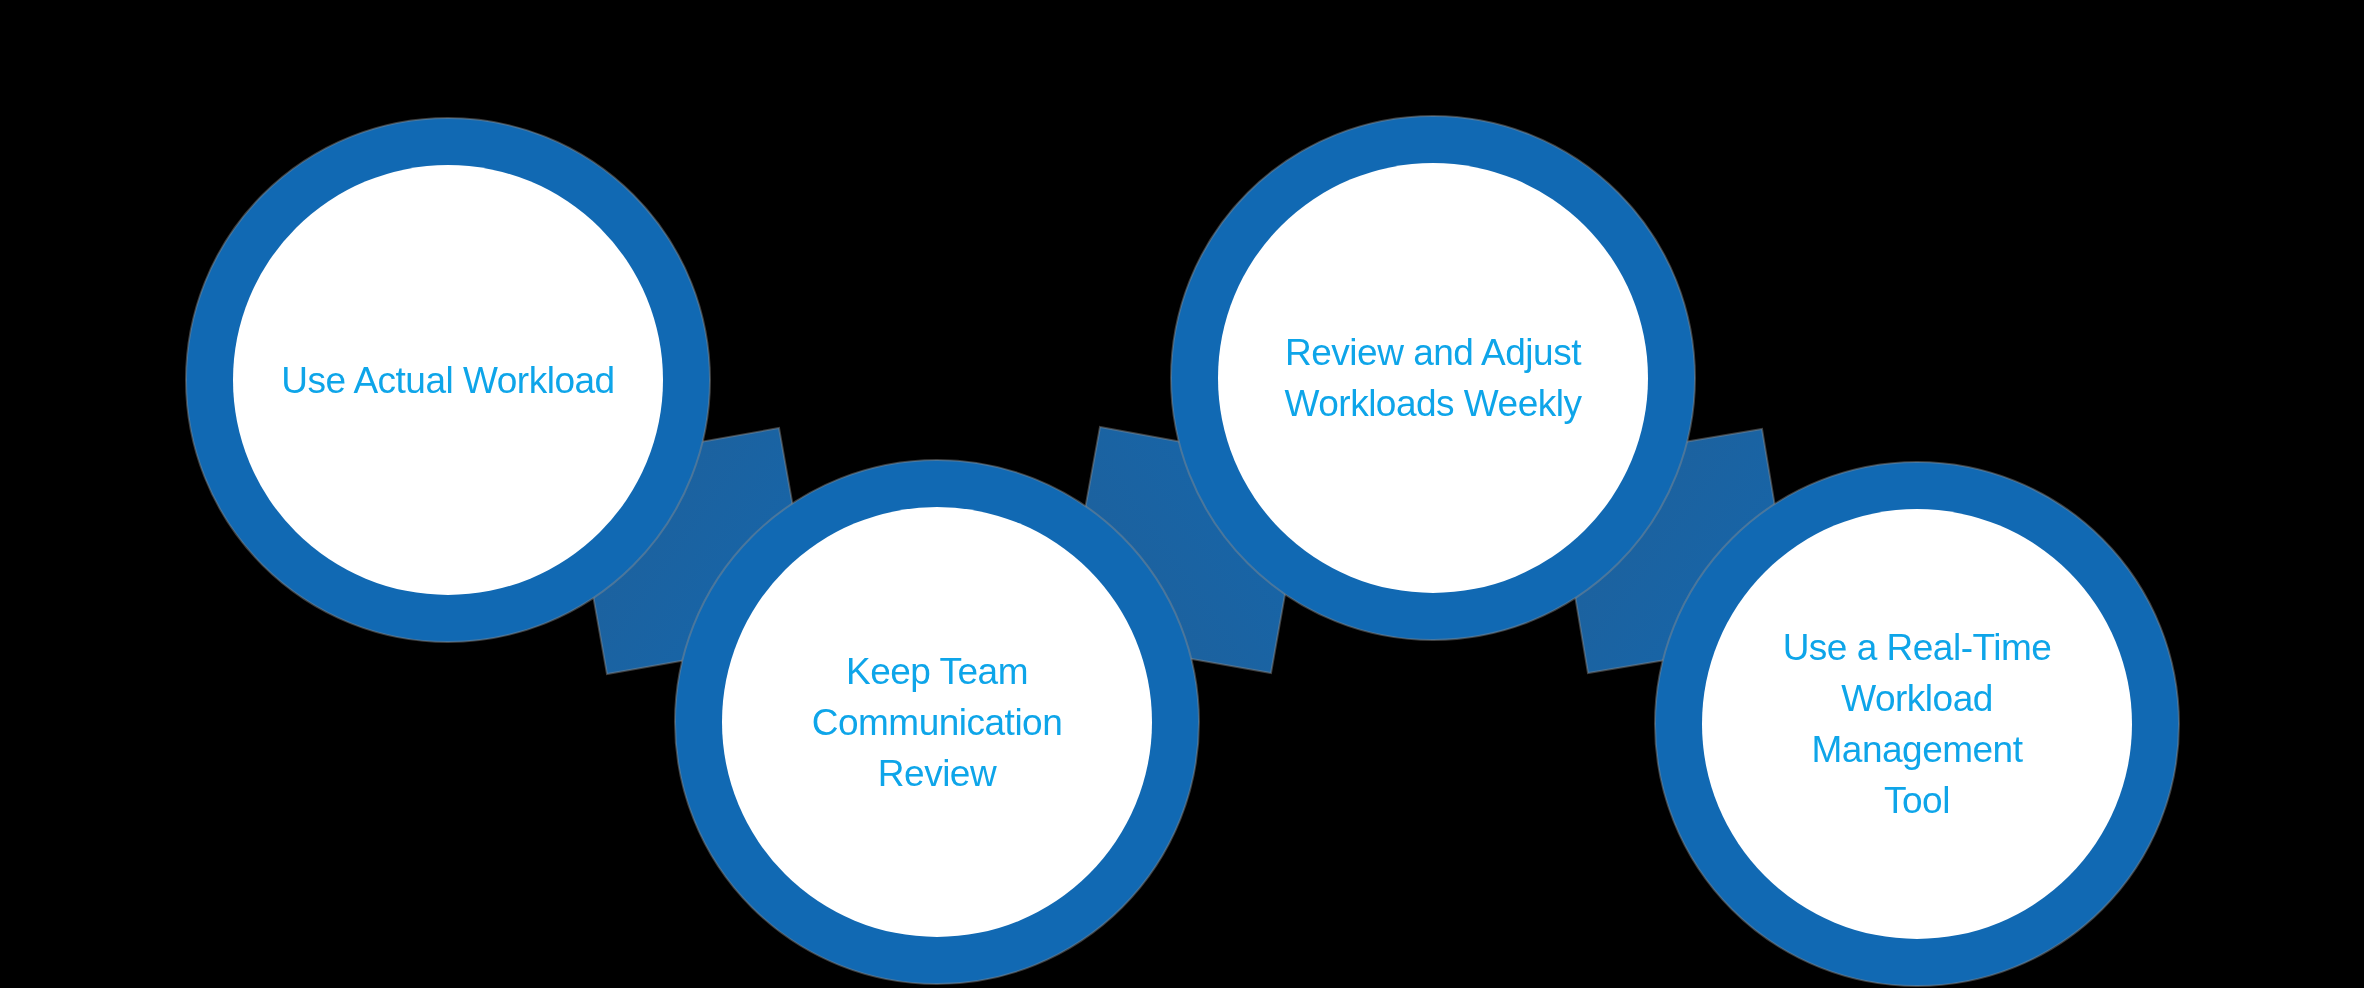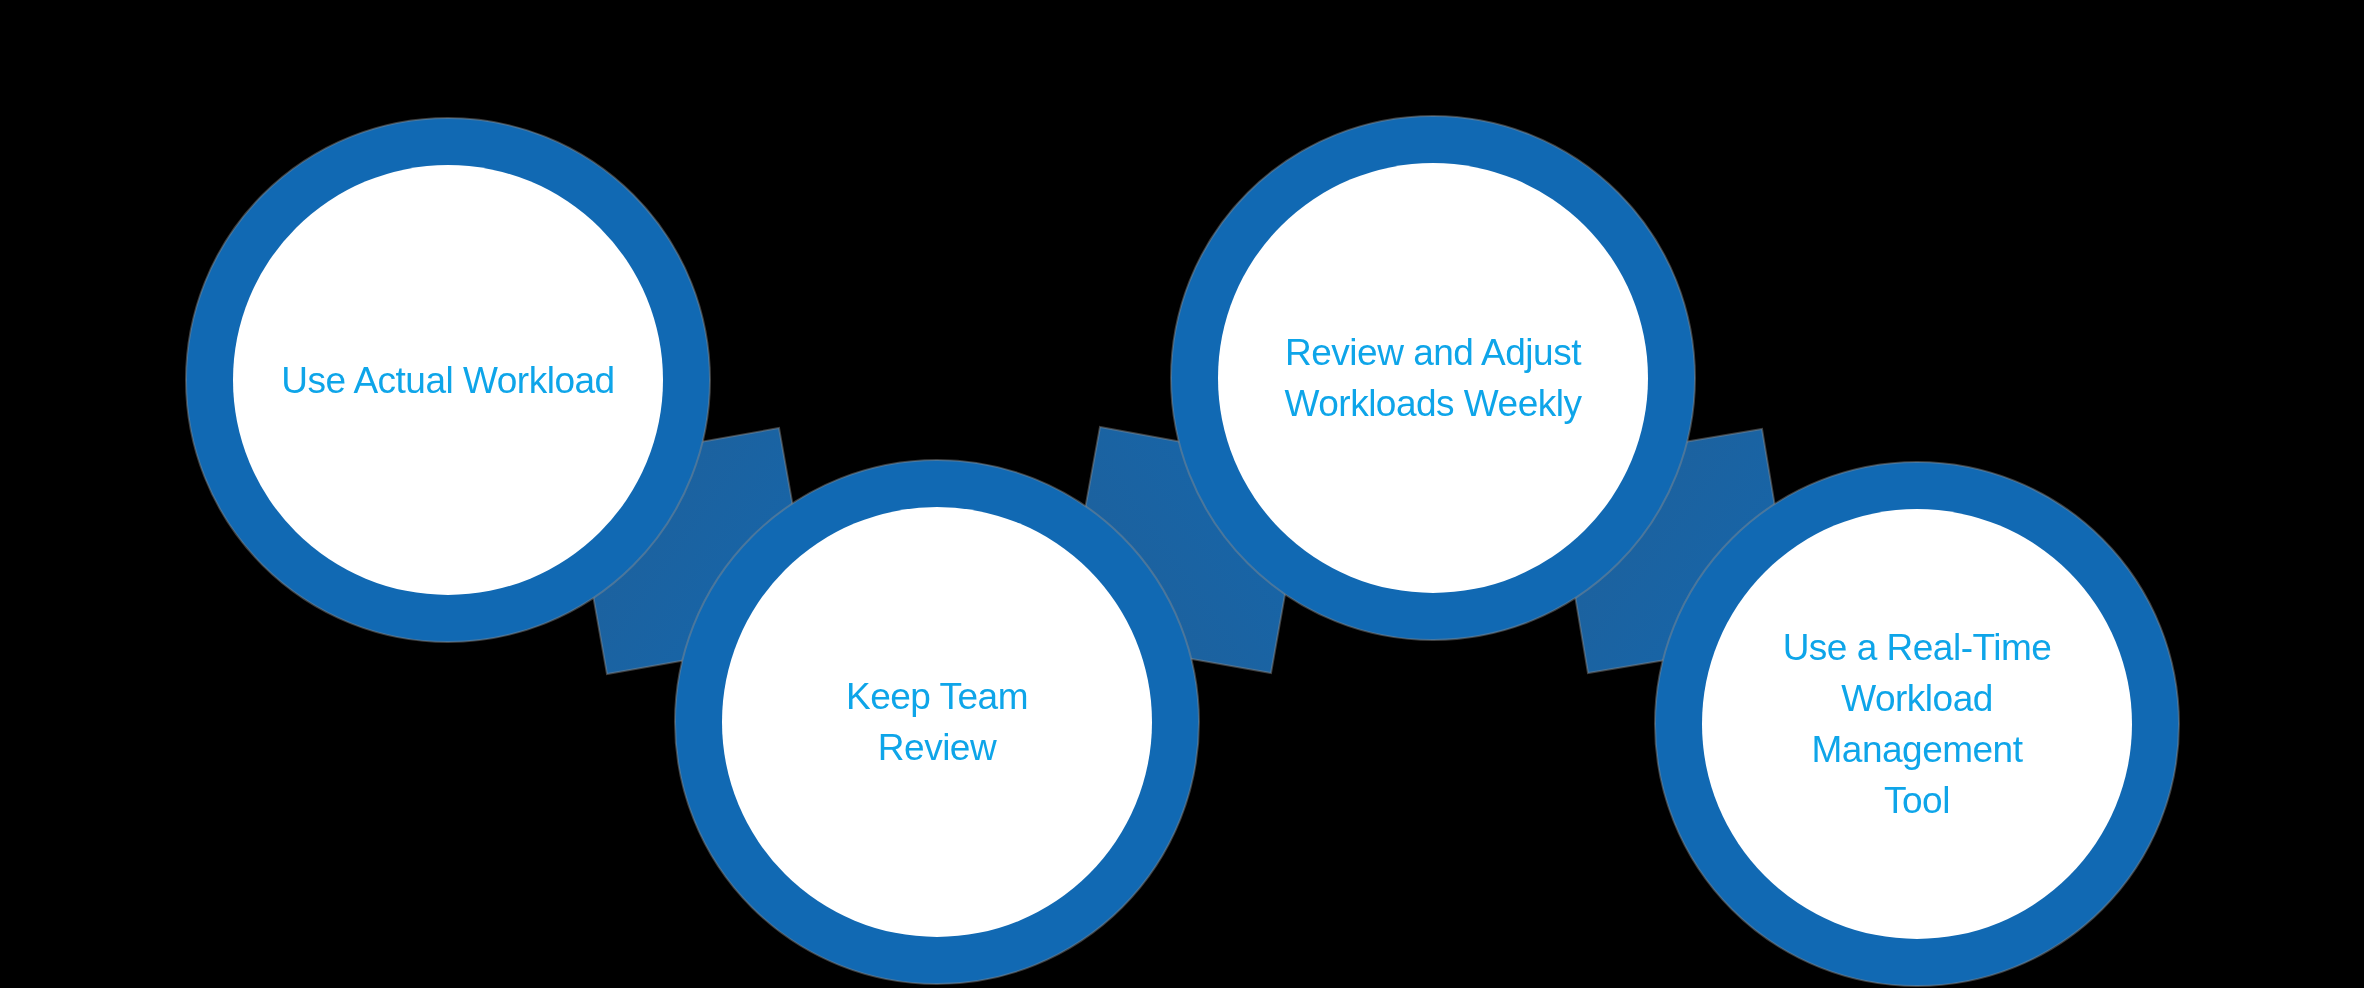--- a/index.html
+++ b/index.html
@@ -87,20 +87,21 @@
     <circle cx="1917" cy="724" r="262" stroke="#8c8c8c" stroke-opacity="0.45" stroke-width="2" fill="#1169b3"></circle>
     <circle cx="1917" cy="724" r="215" fill="#ffffff"></circle>
   </svg>
 
   <div class="node-label pos-1">
     <span>Use Actual Workload</span>
   </div>
 
   <div class="node-label pos-2">
     <span>Keep Team</span>
+    <span>Communication</span>
     <span>Review</span>
   </div>
 
   <div class="node-label pos-3">
     <span>Review and Adjust</span>
     <span>Workloads Weekly</span>
   </div>
 
   <div class="node-label pos-4">
     <span>Use a Real-Time</span>

